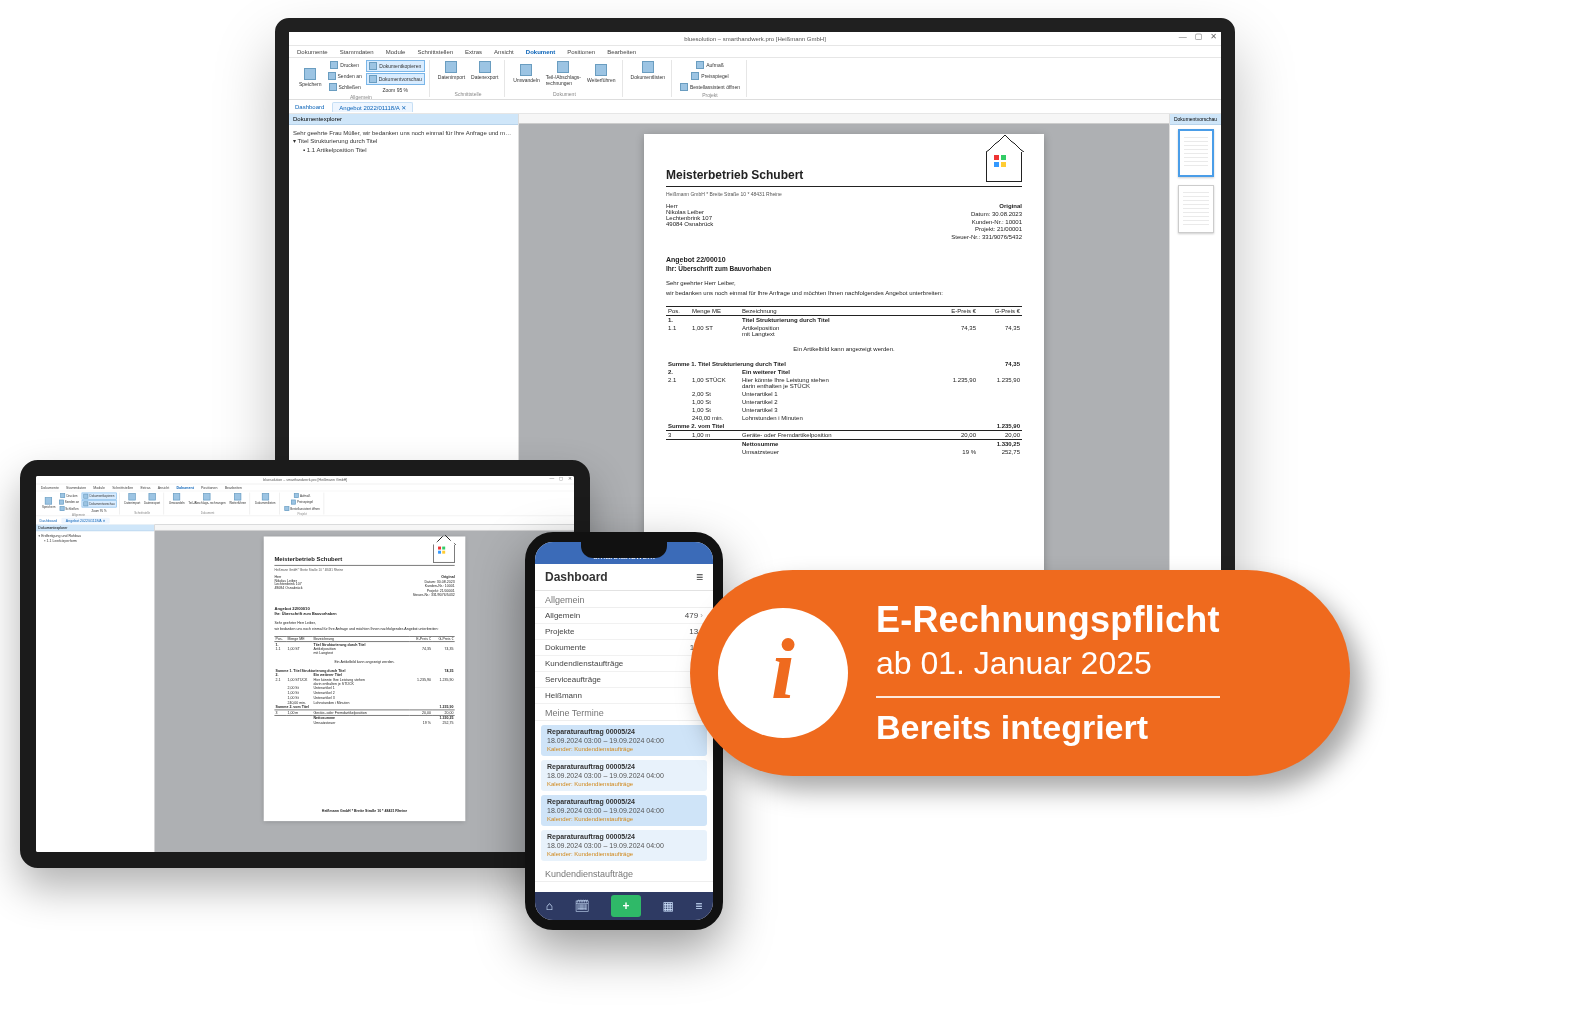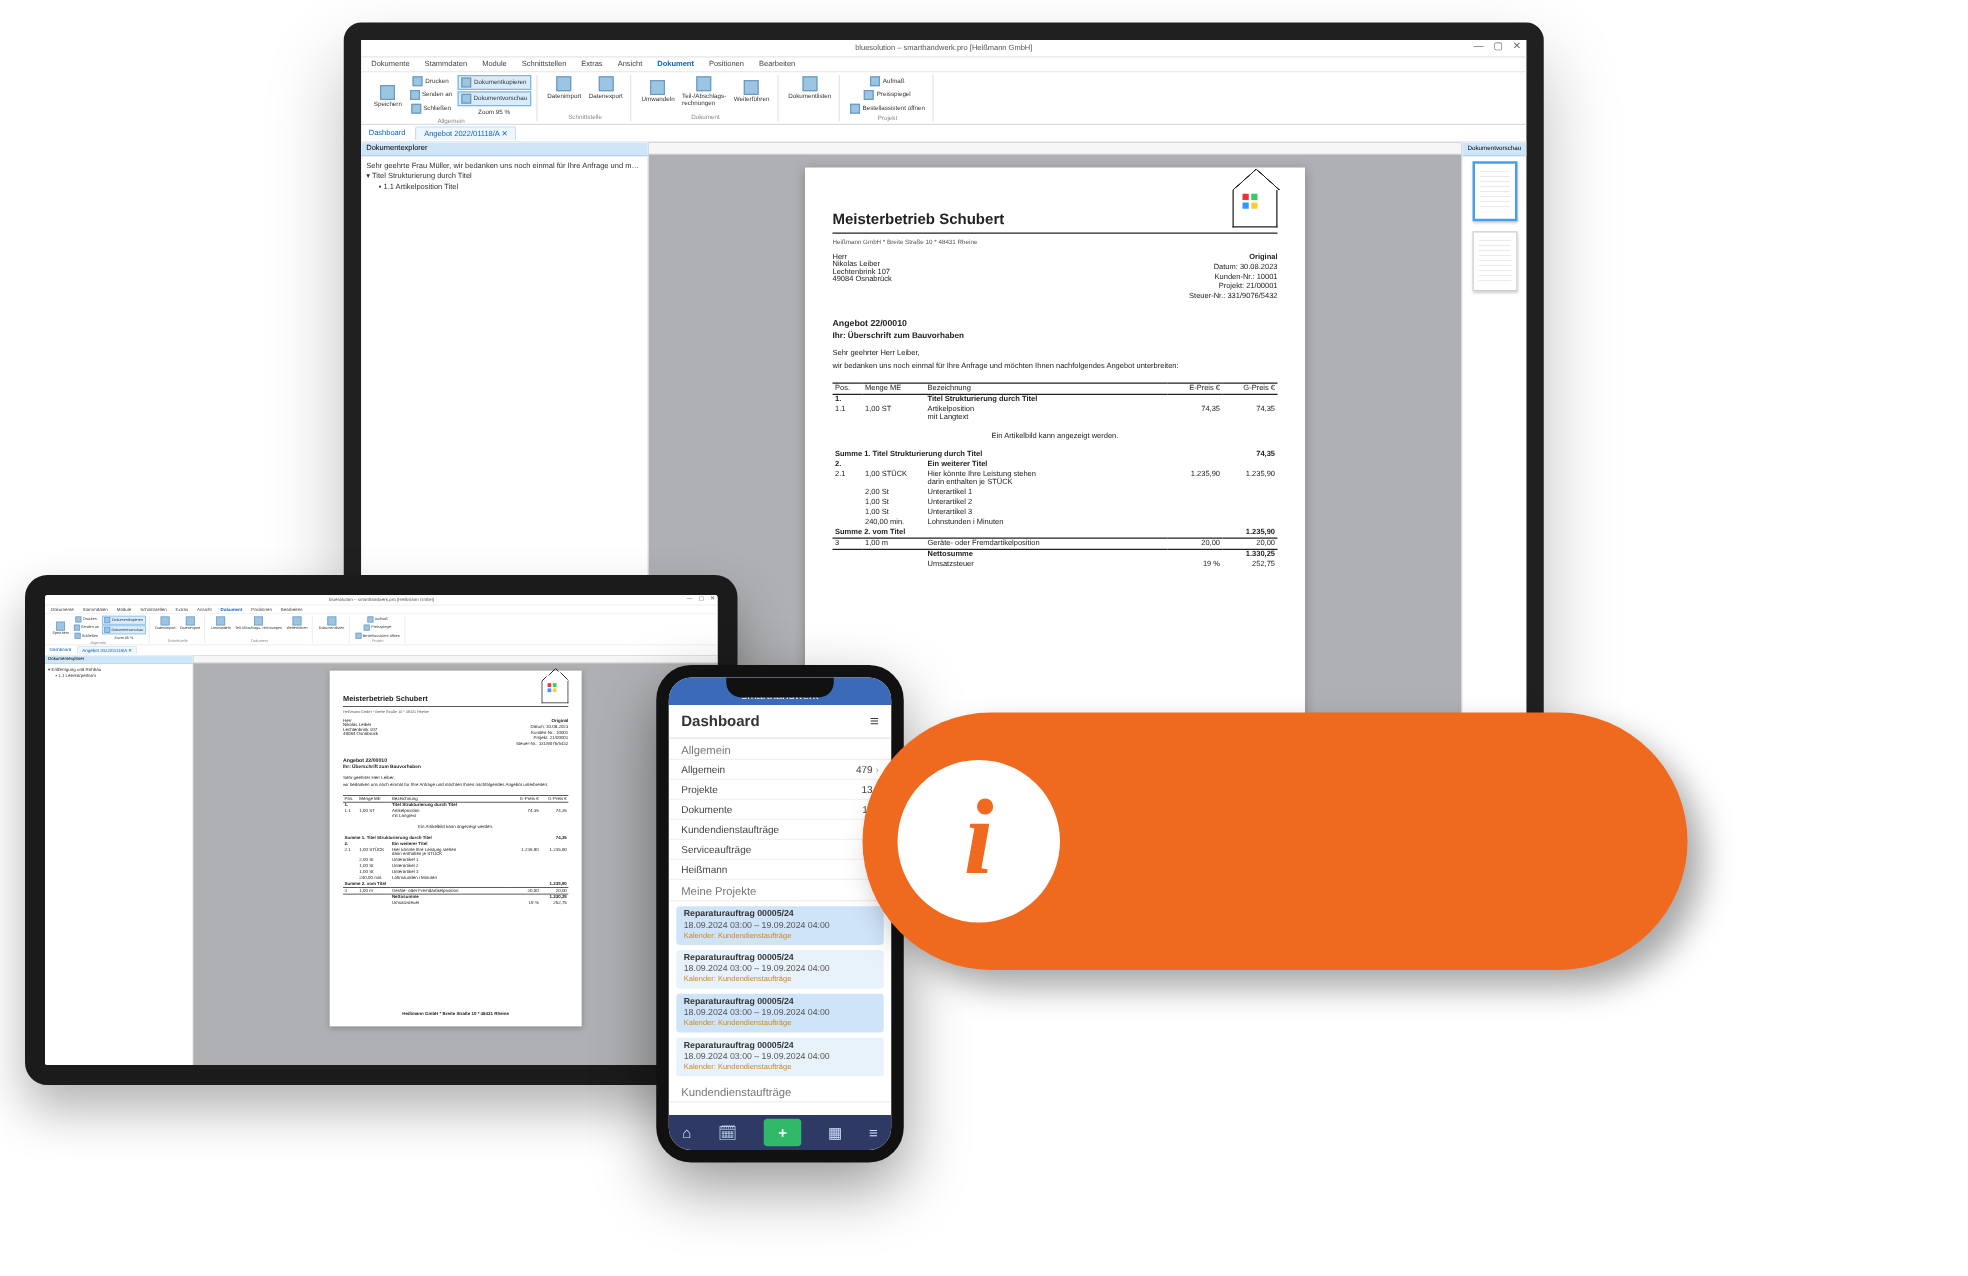--- a/index.html
+++ b/index.html
@@ -1044,21 +1044,21 @@
       </div>
       <div class="row">
         <span>Serviceaufträge</span>
         <span> <span class="chev">›</span></span>
       </div>
       <div class="row">
         <span>Heißmann</span>
         <span> <span class="chev">›</span></span>
       </div>
     </div>
-  <div class="section">Meine Projekte</div>
+  <div class="section">Meine Termine</div>
   <div id="phone-terms">
       <div class="term">
         <div class="t1">Reparaturauftrag 00005/24</div>
                  <div class="t2">18.09.2024 03:00 – 19.09.2024 04:00</div>
                  <div class="t3">Kalender: Kundendienstaufträge</div>
       </div>
       <div class="term alt">
         <div class="t1">Reparaturauftrag 00005/24</div>
                  <div class="t2">18.09.2024 03:00 – 19.09.2024 04:00</div>
                  <div class="t3">Kalender: Kundendienstaufträge</div>
@@ -1082,13 +1082,19 @@
     <span class="plus">+</span>
     <span>▦</span>
     <span>≡</span>
   </div>
 </div>
 
 <div class="badge">
   <div class="i-circle">
       <span>i</span>
     </div>
+  <div class="text">
+    <div class="line1">E-Rechnungspflicht</div>
+    <div class="line2">ab 01. Januar 2025</div>
+    <hr>
+    <div class="line3">Bereits integriert</div>
+  </div>
 </div>
 
 </body></html>

